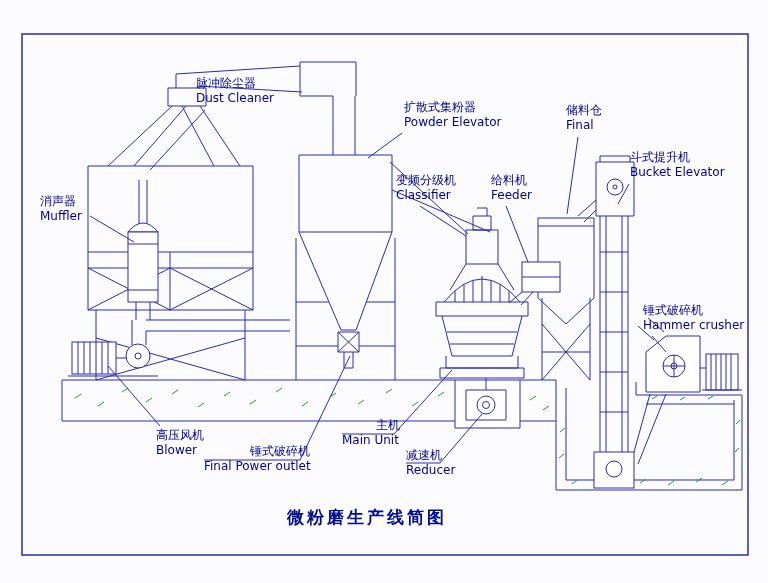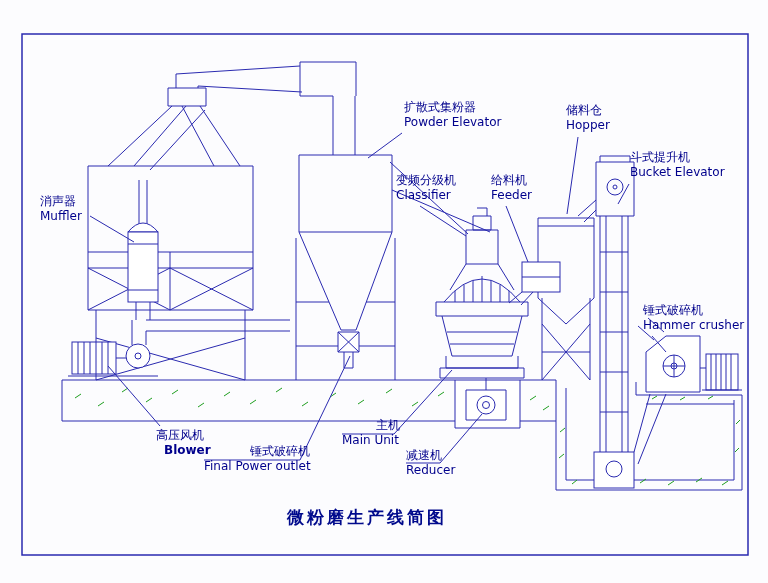--- a/index.html
+++ b/index.html
@@ -11,21 +11,21 @@
   .label{
     position:absolute;color:#00008c;font-size:12px;line-height:15px;
     white-space:nowrap;z-index:3;
   }
   .label span{display:block;}
   .title{
     position:absolute;left:22px;top:506px;width:690px;text-align:center;
     font-family:"DejaVu Serif","Liberation Serif",serif;font-weight:bold;
     font-size:17px;letter-spacing:3px;color:#000a8c;z-index:3;
   }
-  .ml46{margin-left:46px;} .ml22{margin-left:34px;} .ml4{margin-left:8px;font-weight:bold;}
+  .ml46{margin-left:46px;} .ml22{margin-left:34px;} .ml4{margin-left:0;}
 </style>
 </head>
 <body>
 
 <div class="stage">
 
   <svg width="768" height="583" viewBox="0 0 768 583">
     <g stroke="#2a2ab0" fill="none" stroke-width="1">
 
       <rect x="22" y="34" width="726" height="521" stroke-width="1.5"></rect>
@@ -113,29 +113,33 @@
       </g>
 
     </g>
   </svg>
 
   <div class="label" style="left:40px;top:194px">
     <span>消声器</span>
     <span>Muffler</span>
   </div>
 
+  <div class="label" style="left:196px;top:76px">
+    <span>脉冲除尘器</span>
+    <span>Dust Cleaner</span>
+  </div>
 
   <div class="label" style="left:404px;top:100px">
     <span>扩散式集粉器</span>
     <span>Powder Elevator</span>
   </div>
 
   <div class="label" style="left:566px;top:103px">
     <span>储料仓</span>
-    <span>Hopper</span>
+    <span>Final</span>
   </div>
 
   <div class="label" style="left:396px;top:173px">
     <span>变频分级机</span>
     <span>Classifier</span>
   </div>
 
   <div class="label" style="left:630px;top:150px">
     <span>斗式提升机</span>
     <span>Bucket Elevator</span>

